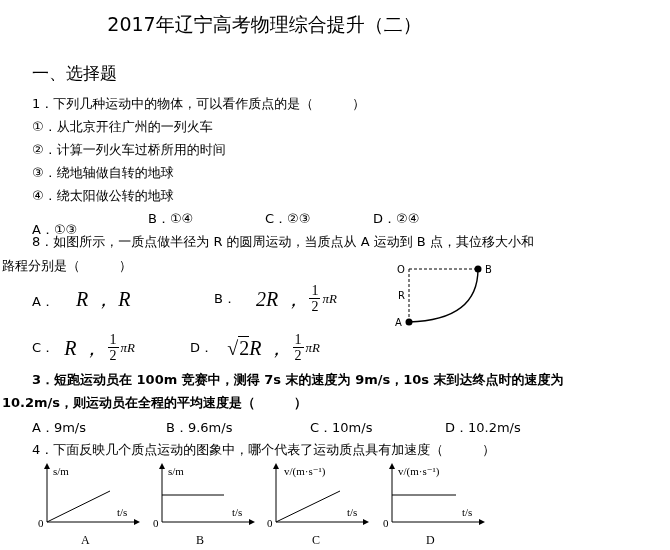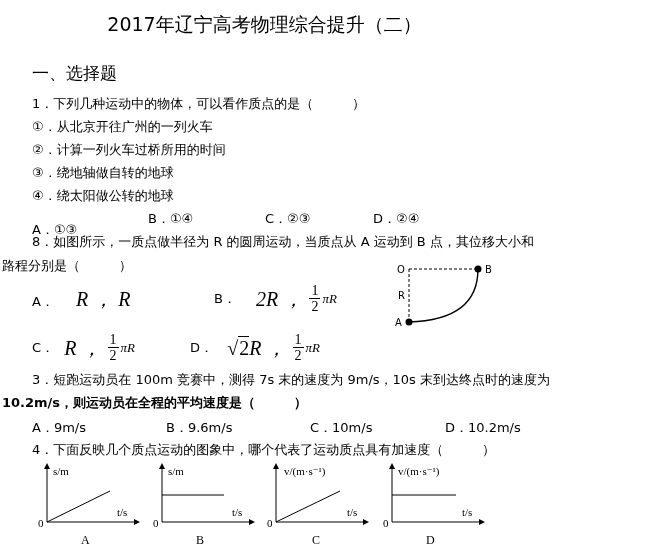--- a/index.html
+++ b/index.html
@@ -61,21 +61,21 @@
   <span style="vertical-align:middle;">C．</span>
   <span class="it" style="margin-left:6px;vertical-align:middle;">R ，</span>
   <span class="frac"><span class="num">1</span><span class="den">2</span></span><span class="it" style="vertical-align:middle;font-size:13px;">πR</span>
 </div>
 <div class="abs line" style="left:190px;top:332px;">
   <span style="vertical-align:middle;">D．</span>
   <span class="it" style="margin-left:10px;vertical-align:middle;font-style:normal;">√</span><span class="it sqrt" style="vertical-align:middle;font-style:normal;">2</span><span class="it" style="vertical-align:middle;">R ，</span>
   <span class="frac"><span class="num">1</span><span class="den">2</span></span><span class="it" style="vertical-align:middle;font-size:13px;">πR</span>
 </div>
 
-<div class="abs line" style="left:32px;top:371px;">3．短跑运动员在 100m 竞赛中，测得 7s 末的速度为 9m/s，10s 末到达终点时的速度为</div>
+<div class="abs line" style="left:32px;top:371px;font-weight:bold;">3．短跑运动员在 100m 竞赛中，测得 7s 末的速度为 9m/s，10s 末到达终点时的速度为</div>
 <div class="abs line" style="left:2px;top:394px;font-weight:bold;">10.2m/s，则运动员在全程的平均速度是（　　　）</div>
 <div class="abs line" style="left:32px;top:419px;">A．9m/s</div>
 <div class="abs line" style="left:166px;top:419px;">B．9.6m/s</div>
 <div class="abs line" style="left:310px;top:419px;text-align:right;">C．10m/s</div>
 <div class="abs line" style="left:445px;top:419px;">D．10.2m/s</div>
 
 <div class="abs line" style="left:32px;top:441px;">4．下面反映几个质点运动的图象中，哪个代表了运动质点具有加速度（　　　）</div>
 
 <svg class="abs" style="left:33px;top:462px;" width="110" height="88">
   <defs>

